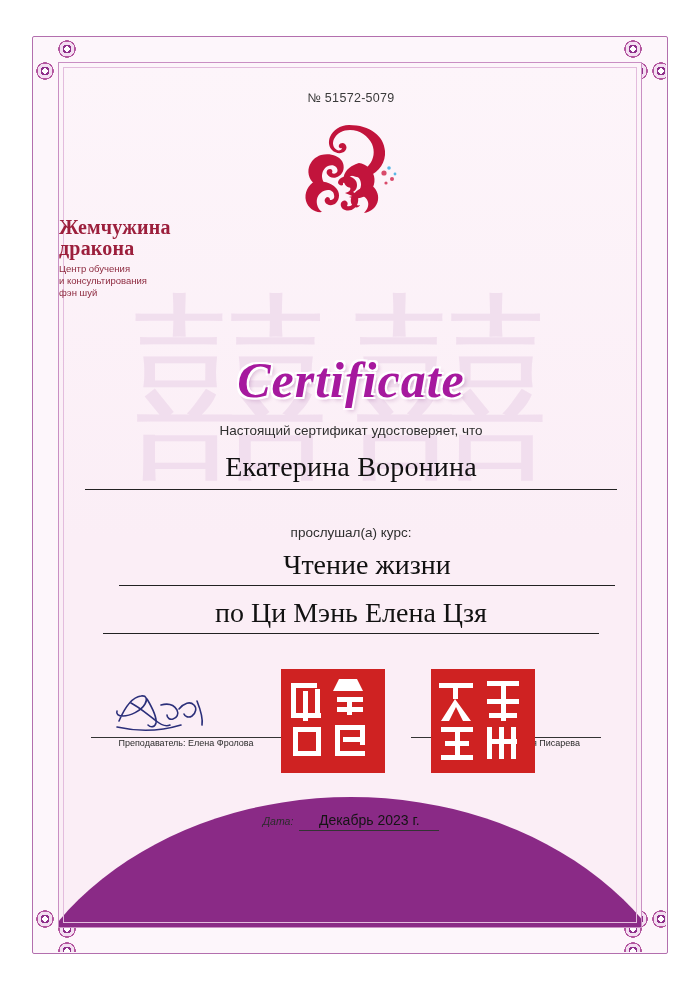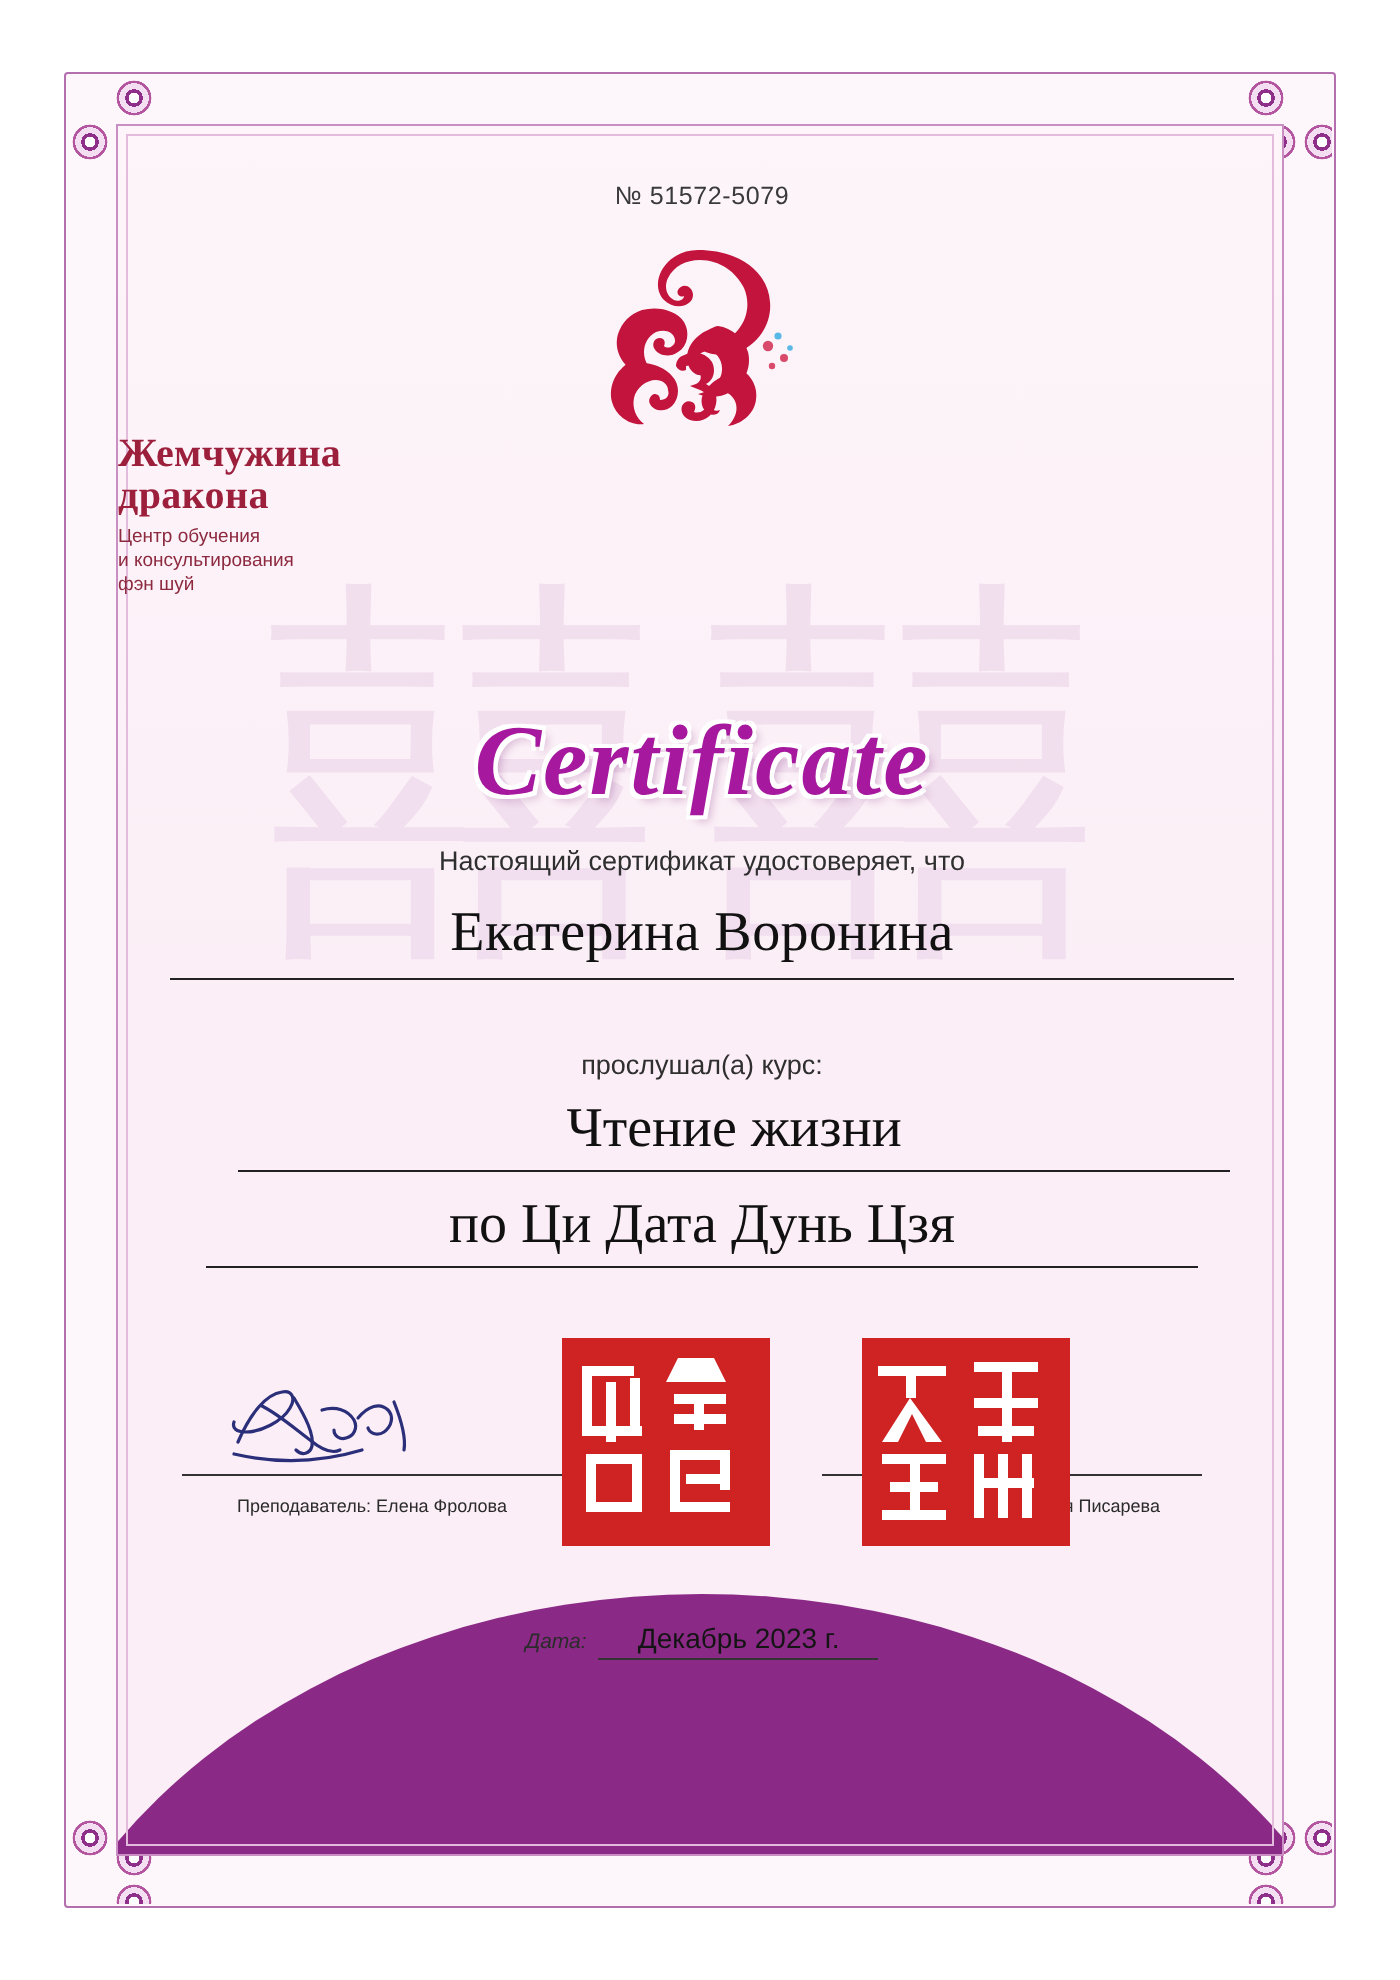--- a/index.html
+++ b/index.html
@@ -251,21 +251,21 @@
   .sig-scribble {
     height: 58px;
     display: block;
     margin: 0 auto;
   }
   .sig-caption {
     margin-top: -4px;
     font-size: 9px;
     color: #2b2b2b;
     border-top: 1px solid #333;
-    padding-top: 10px;
+    padding-top: 0;
     white-space: nowrap;
   }
 
   .seal {
     position: absolute;
     top: 6px;
     width: 104px;
     height: 104px;
     background: #cf2222;
     display: block;
@@ -355,21 +355,21 @@
       <div class="name-line">
         <span class="name">Екатерина Воронина</span>
       </div>
 
       <div class="course-lead">прослушал(а) курс:</div>
 
       <div class="course-line-1">
         <span class="course-text">Чтение жизни</span>
       </div>
       <div class="course-line-2">
-        <span class="course-text">по Ци Дата Дунь Цзя</span>
+        <span class="course-text">по Ци Мэнь Елена Цзя</span>
       </div>
 
       <div class="sign-block">
 
         <div class="sig sig-left">
           <svg class="sig-scribble" viewBox="0 0 170 58">
             <g fill="none" stroke="#2b2f7a" stroke-width="1.6" stroke-linecap="round">
               <path d="M18 38c6-14 14-24 22-25 5-1 7 3 4 8-4 7-15 12-22 12-5 0-7-2-6-5"></path>
               <path d="M30 20c8 4 16 11 24 17 6 5 11 7 15 5"></path>
               <path d="M46 16c6 10 10 18 9 24-1 4-5 5-8 2"></path>

